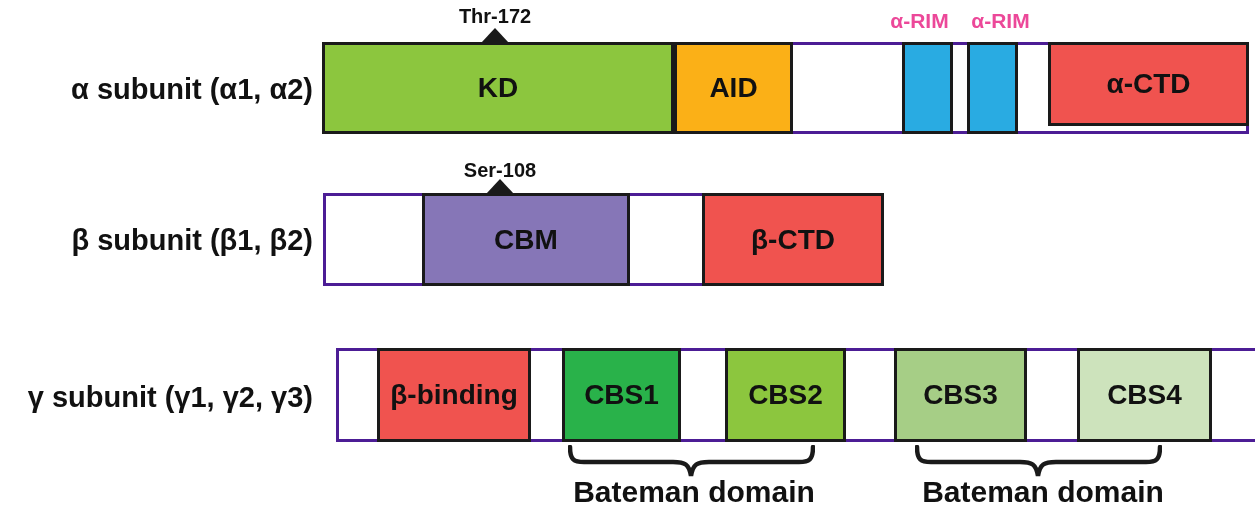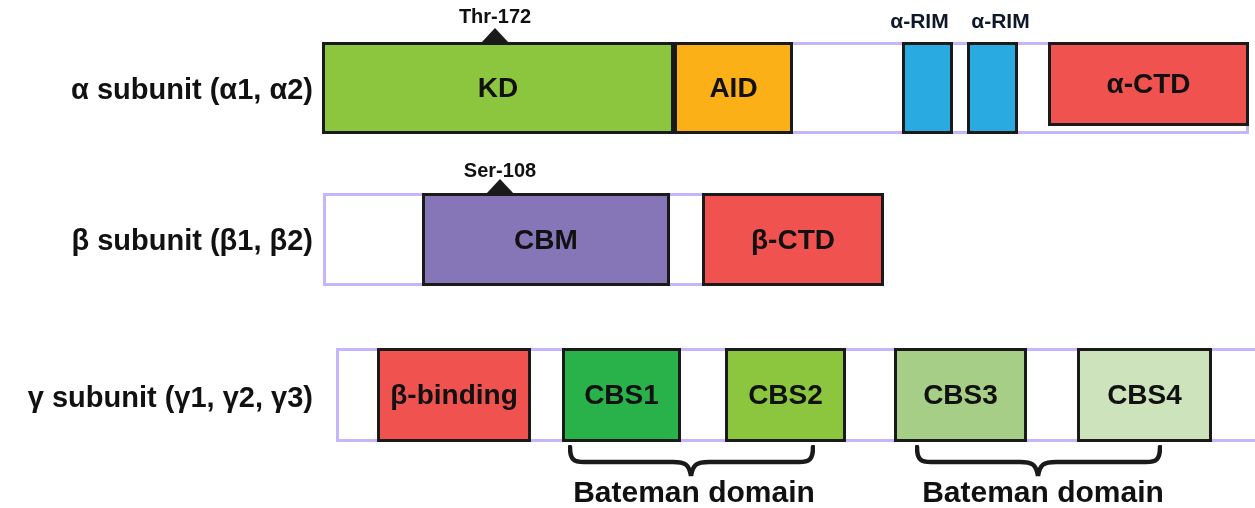--- a/index.html
+++ b/index.html
@@ -18,21 +18,21 @@
     position:absolute;
     left:0;width:313px;height:32px;
     text-align:right;
     font-weight:bold;font-size:29px;line-height:32px;
     white-space:nowrap;
     color:#111;
   }
   .bar{
     position:absolute;
     background:#ffffff;
-    border:3px solid #c4b5fd;
+    border:3px solid #4c1d95;
     box-sizing:border-box;
   }
   .seg{
     position:absolute;
     top:-3px;
     border:3px solid #1a1a1a;
     box-sizing:border-box;
     display:flex;align-items:center;justify-content:center;
     font-weight:bold;font-size:28px;
     color:#111;
@@ -48,21 +48,21 @@
     position:absolute;
     width:0;height:0;
     border-left:14px solid transparent;
     border-right:14px solid transparent;
     border-bottom:15px solid #1a1a1a;
   }
   .rim-label{
     position:absolute;
     width:125px;text-align:center;
     font-weight:bold;font-size:21px;line-height:24px;
-    color:#0f172a;top:9px;
+    color:#ec4899;top:9px;
   }
   .bracket{position:absolute;}
   .bracket path{stroke:#1a1a1a;stroke-width:4.5;fill:none;stroke-linecap:round;}
   .bateman-label{
     position:absolute;
     width:300px;text-align:center;
     font-weight:bold;font-size:30px;line-height:32px;
     color:#111;top:476px;
     white-space:nowrap;
   }
@@ -93,21 +93,21 @@
       <span>α-CTD</span>
     </div>
   </div>
 
   <div class="site-label" style="left:400px;top:156px;">Ser-108</div>
   <div class="site-triangle" style="left:486px;top:179px;"></div>
 
   <div class="row-label" style="top:224px;">β subunit (β1, β2)</div>
 
   <div class="bar" style="left:323px;top:193px;width:561px;height:93px;">
-    <div class="seg" style="left: 96px; width: 248px; height: 93px; background-color: rgb(134, 118, 183); text-align: center;">
+    <div class="seg" style="left: 96px; width: 208px; height: 93px; background-color: rgb(134, 118, 183); text-align: center;">
       <span>CBM</span>
     </div>
     <div class="seg" style="left: 376px; width: 182px; height: 93px; background-color: rgb(240, 83, 79);">
       <span>β-CTD</span>
     </div>
   </div>
 
   <div class="row-label" style="top:381px;">γ subunit (γ1, γ2, γ3)</div>
 
   <div class="bar" style="left:322px;top:348px;width:926px;height:94px;margin-left:14px;">

